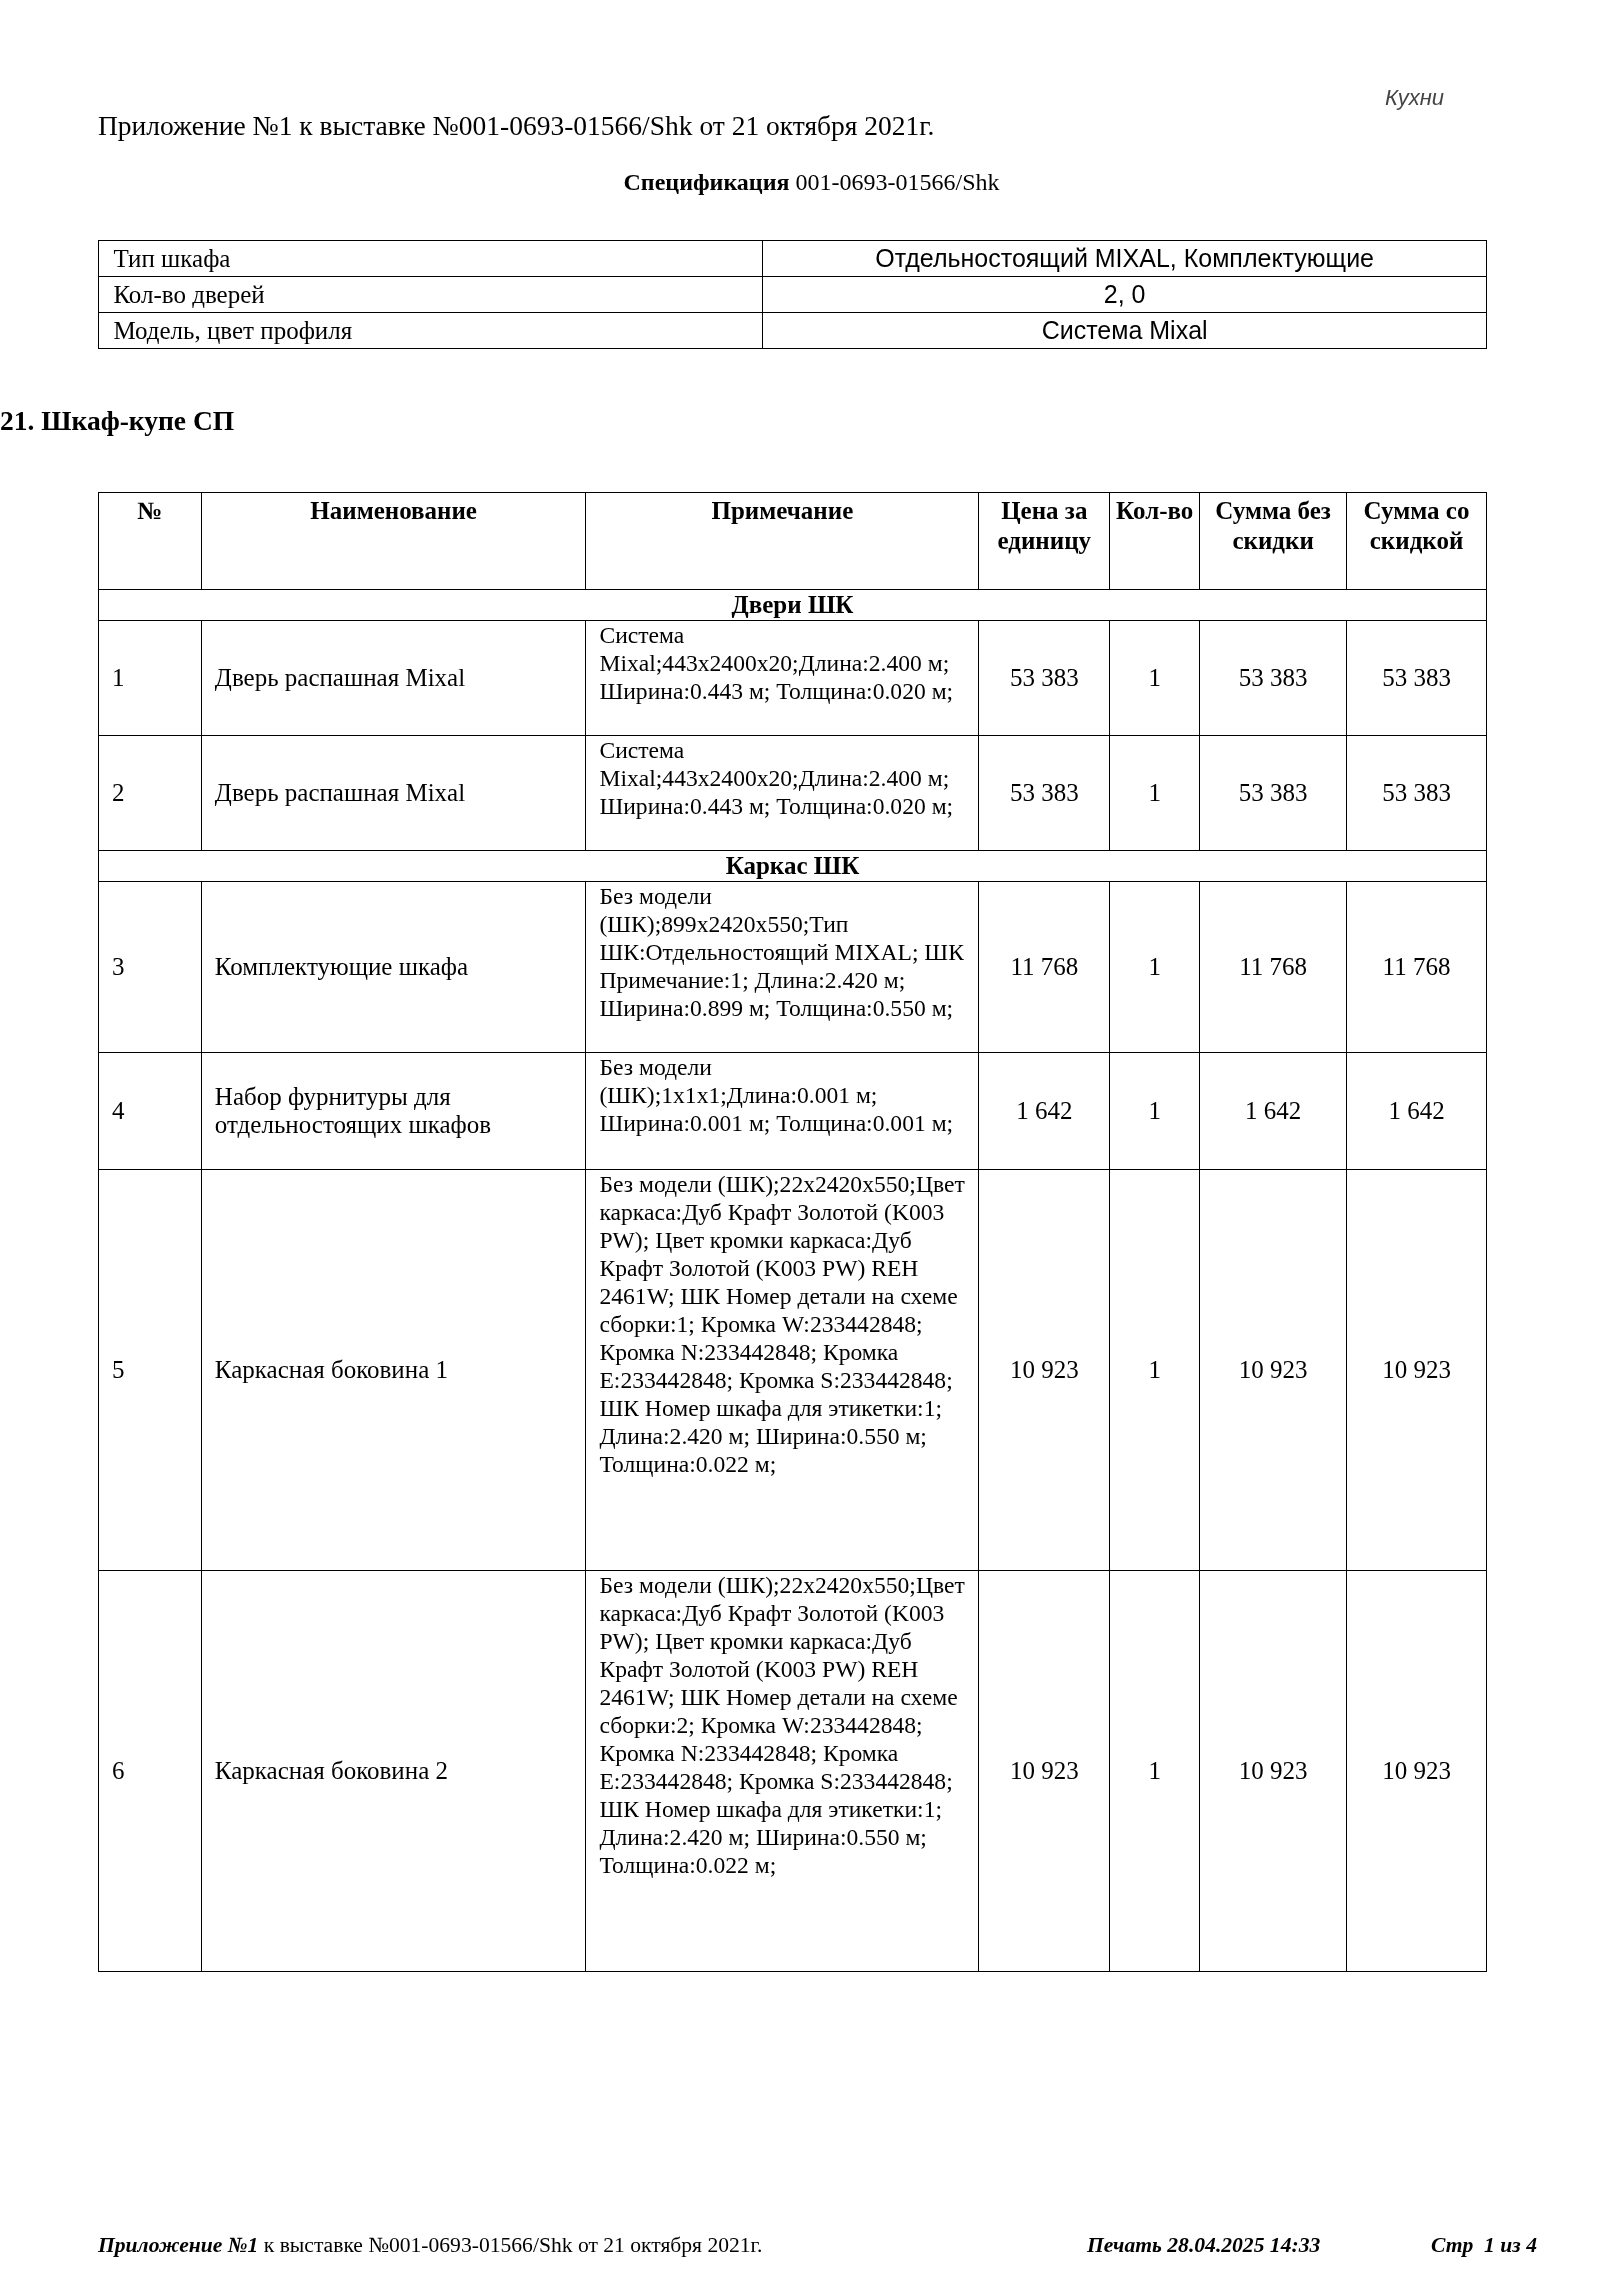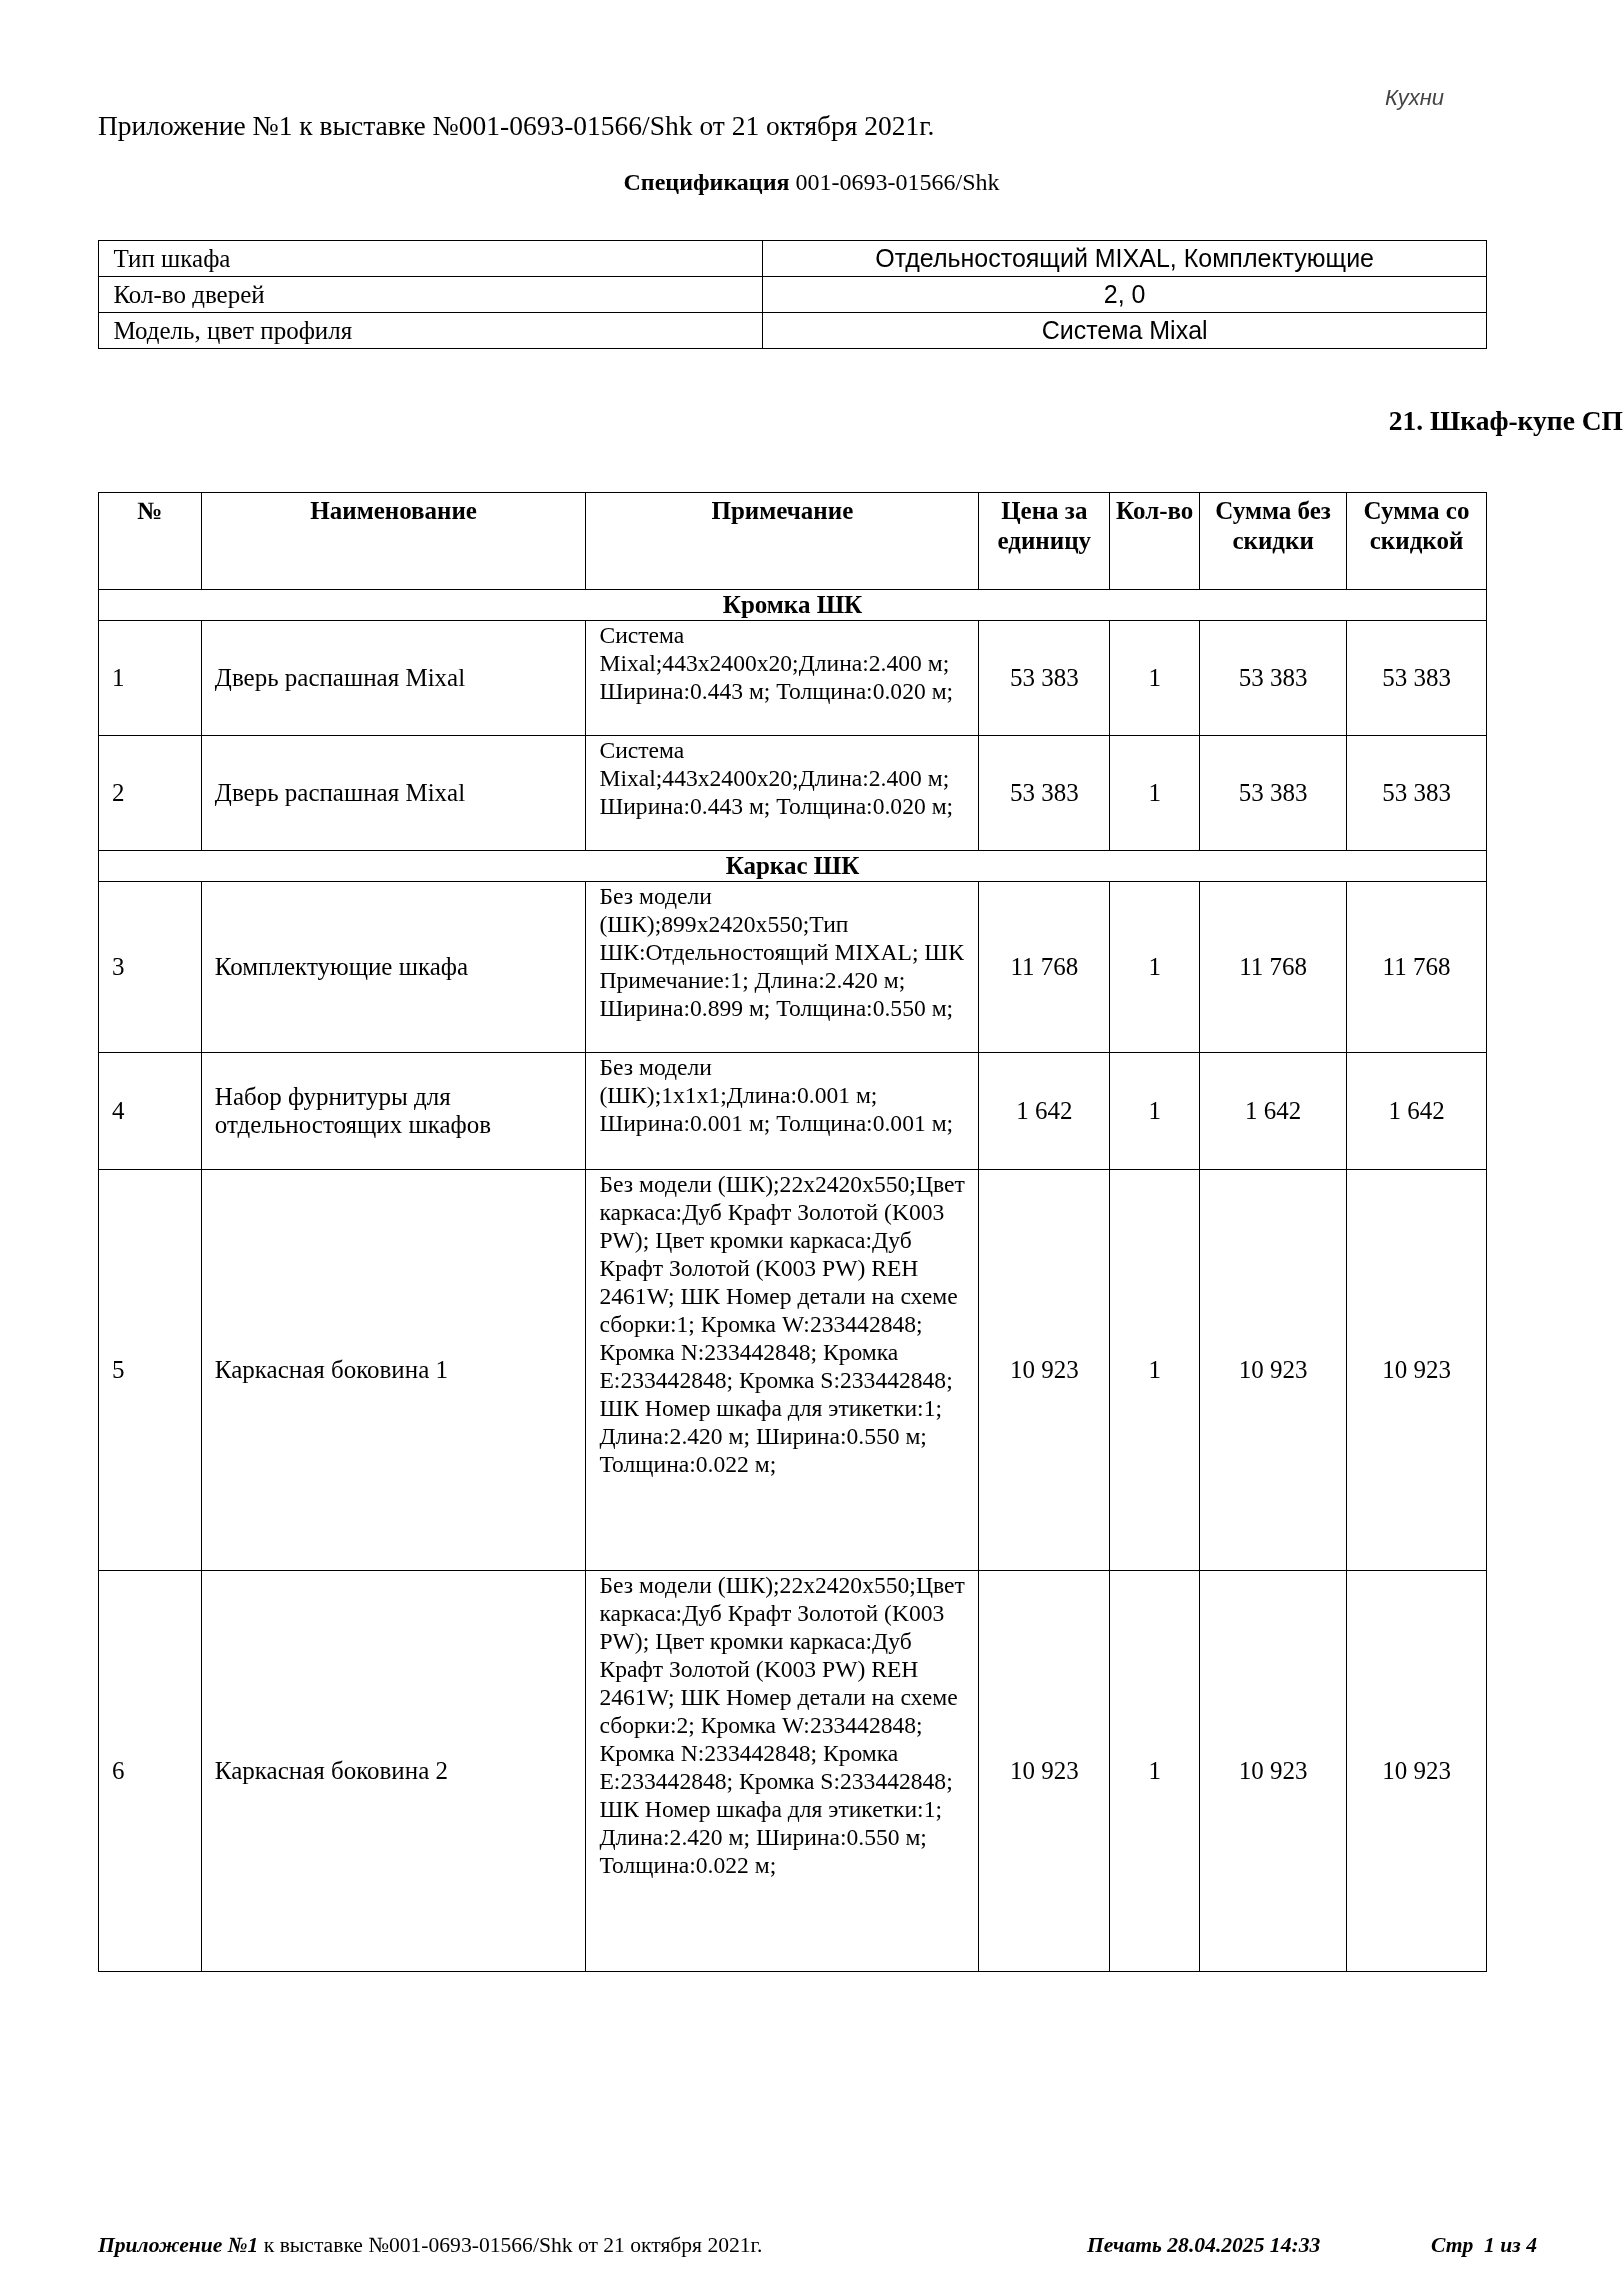--- a/index.html
+++ b/index.html
@@ -11,21 +11,21 @@
   .logo .sub { position: absolute; left: 115px; top: 46px; font-family: "Liberation Sans", sans-serif;
                font-style: italic; font-size: 22px; color: #444; }
   .doc-title { position: absolute; left: 98px; top: 110px; font-size: 27.5px; }
   .spec-title { position: absolute; left: 0; width: 1623px; top: 169px; text-align: center; font-size: 24px; }
   .spec-title b { font-weight: bold; }
   table { border-collapse: collapse; position: absolute; }
   td, th { border: 1.3px solid #000; }
   .info { left: 98px; top: 240px; width: 1389px; }
   .info td { height: 35px; font-size: 25px; padding: 0 14.4px; }
   .info td.v { font-family: "Liberation Sans", sans-serif; text-align: center; width: 694px; }
-  .section-title { position: absolute; left: 0; width: 1623px; top: 405px; text-align: right;
+  .section-title { position: absolute; left: 0; width: 1623px; top: 405px; text-align: left;
                    font-size: 27.5px; font-weight: bold; }
   .items { left: 98px; top: 492px; width: 1389px; font-size: 25px; }
   .items th { font-weight: bold; vertical-align: top; padding: 2.6px 5.2px; line-height: 30px; }
   .items td { padding: 0 13px; vertical-align: middle; }
   .items td.note { font-size: 23.6px; line-height: 28px; padding: 0 13px; vertical-align: top; }
   .items td.c { text-align: center; padding: 0 3.9px; }
   .items tr.group td { text-align: center; font-weight: bold; height: 30px; padding: 0; line-height: 30px; }
   .footer { position: absolute; top: 2233px; font-size: 21.6px; }
   .footer b { font-weight: bold; font-style: italic; }
 </style>
@@ -78,21 +78,21 @@
       <th>Наименование</th>
       <th>Примечание</th>
       <th>Цена за единицу</th>
       <th>Кол-во</th>
       <th>Сумма без скидки</th>
       <th>Сумма со скидкой</th>
     </tr>
   </thead>
   <tbody id="items-body">
       <tr class="group">
-        <td colspan="7">Кромка ШК</td>
+        <td colspan="7">Двери ШК</td>
       </tr>
       <tr style="height: 115px;">
         <td>1</td>
         <td>Дверь распашная Mixal</td>
         <td class="note">Система Mixal;443x2400x20;Длина:2.400 м; Ширина:0.443 м; Толщина:0.020 м;</td>
         <td class="c">53 383</td>
         <td class="c">1</td>
         <td class="c">53 383</td>
         <td class="c">53 383</td>
       </tr>

